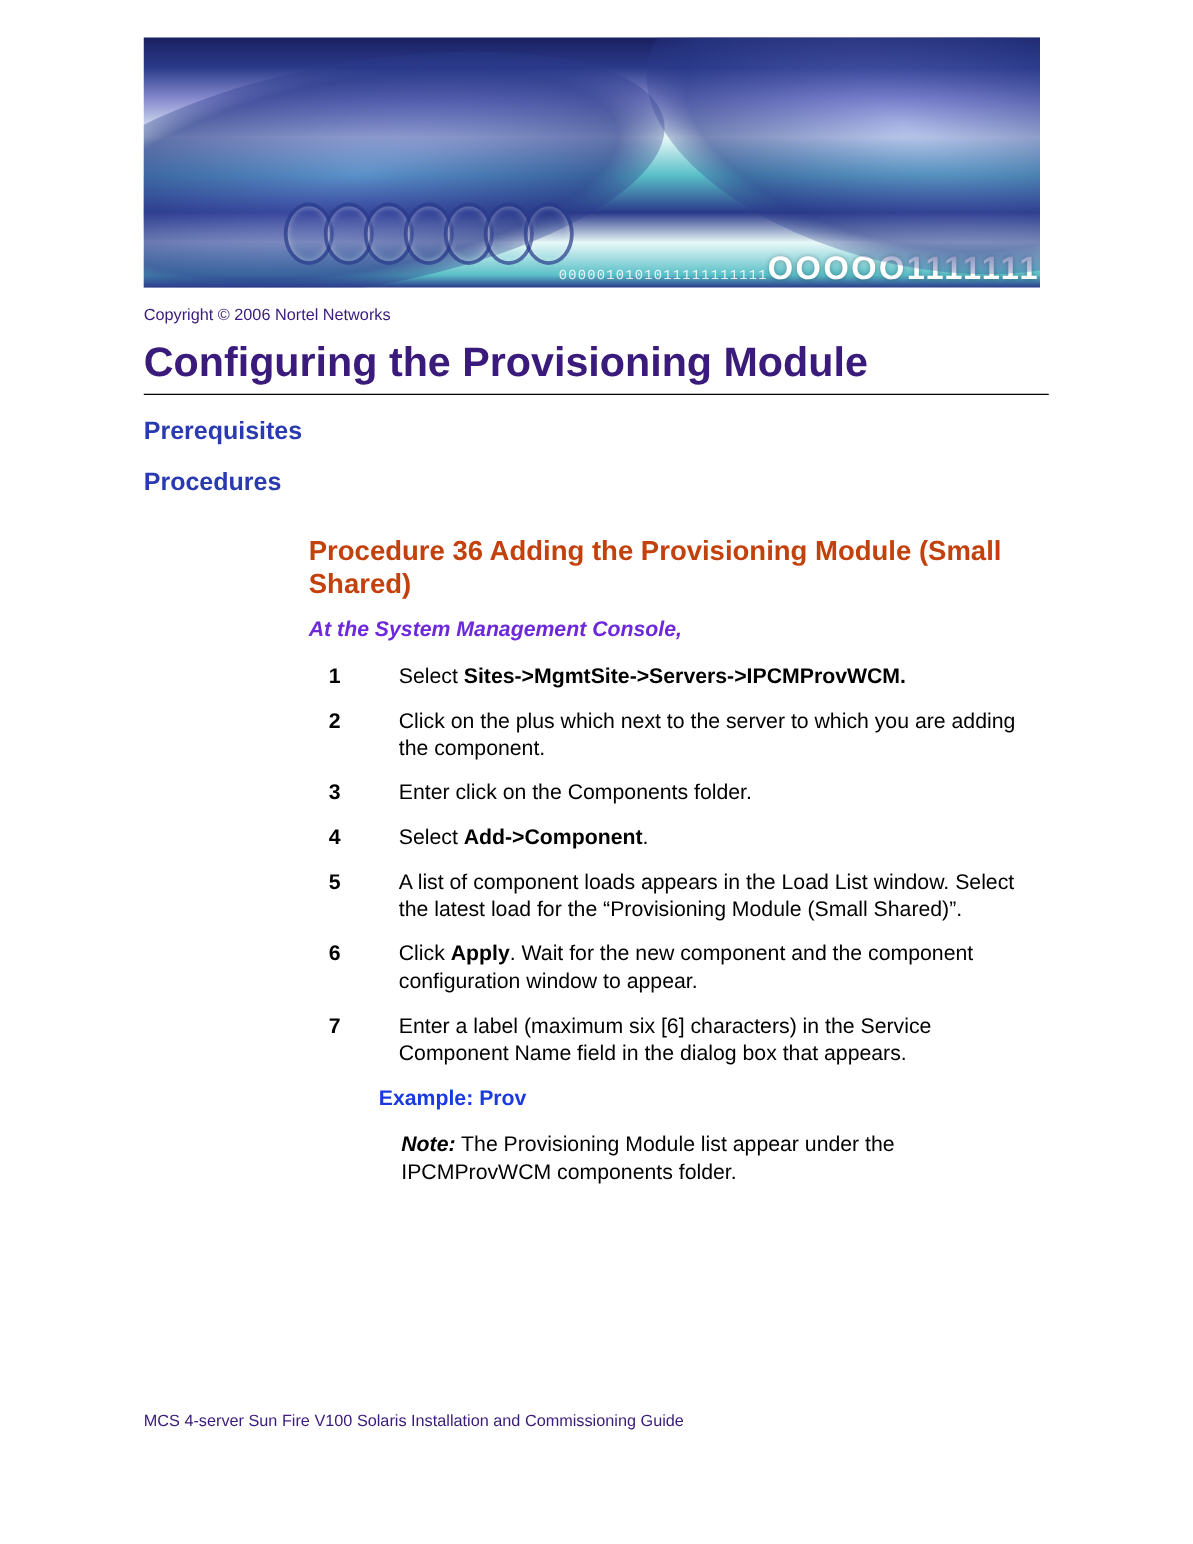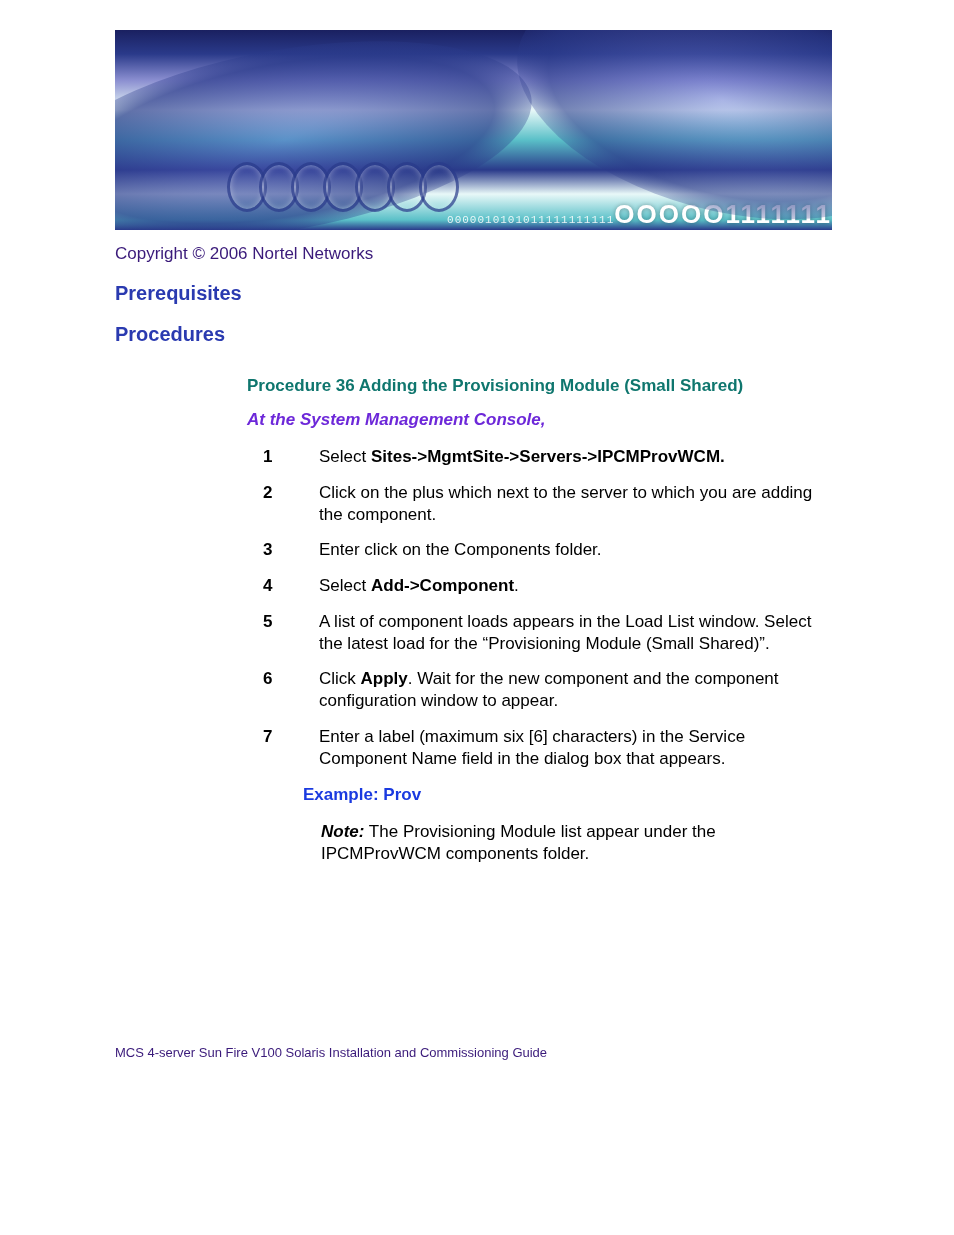--- a/index.html
+++ b/index.html
@@ -84,21 +84,21 @@
   .banner-rings span {
     display: inline-block;
     width: 34px;
     height: 44px;
     border: 3px solid rgba(42,58,138,0.7);
     border-radius: 50%;
     margin-left: -8px;
     box-shadow: inset 0 0 6px rgba(255,255,255,0.4);
   }
   .copyright {
-    font-size: 17px;
+    font-size: 13px;
     color: #3a1a7a;
     margin: 14px 0 12px 0;
   }
   h1.title {
     font-size: 33px;
     font-weight: bold;
     color: #3a1a7a;
     margin: 6px 0 6px 0;
     border-bottom: 1px solid #000;
     padding-bottom: 6px;
@@ -112,23 +112,23 @@
   .indent {
     margin-left: 132px;
   }
   .body-text {
     font-size: 17px;
     color: #000;
     line-height: 1.25;
     margin: 4px 0 14px 0;
   }
   .proc-heading {
-    font-size: 17px;
-    font-weight: bold;
-    color: #0f766e;
+    font-size: 22px;
+    font-weight: bold;
+    color: #c2410c;
     margin: 30px 0 14px 0;
   }
   .proc-sub {
     font-size: 17px;
     font-style: italic;
     font-weight: bold;
     color: #6d28d9;
     margin: 0 0 16px 0;
   }
   ol.steps {
@@ -187,20 +187,21 @@
         <span></span>
         <span></span>
     </div>
     <div class="banner-digits">
       <span class="small">0000010101011111111111</span><span class="big">OOOOO1111111</span>
     </div>
   </div>
 
   <div class="copyright">Copyright © 2006 Nortel Networks</div>
 
+  <h1 class="title">Configuring the Provisioning Module</h1>
 
   <h2 class="section">Prerequisites</h2>
 
   <h2 class="section">Procedures</h2>
 
   <div class="indent">
     <div class="proc-heading">Procedure 36  Adding the Provisioning Module (Small Shared)</div>
     <div class="proc-sub">At the System Management Console,</div>
 
     <ol class="steps">

